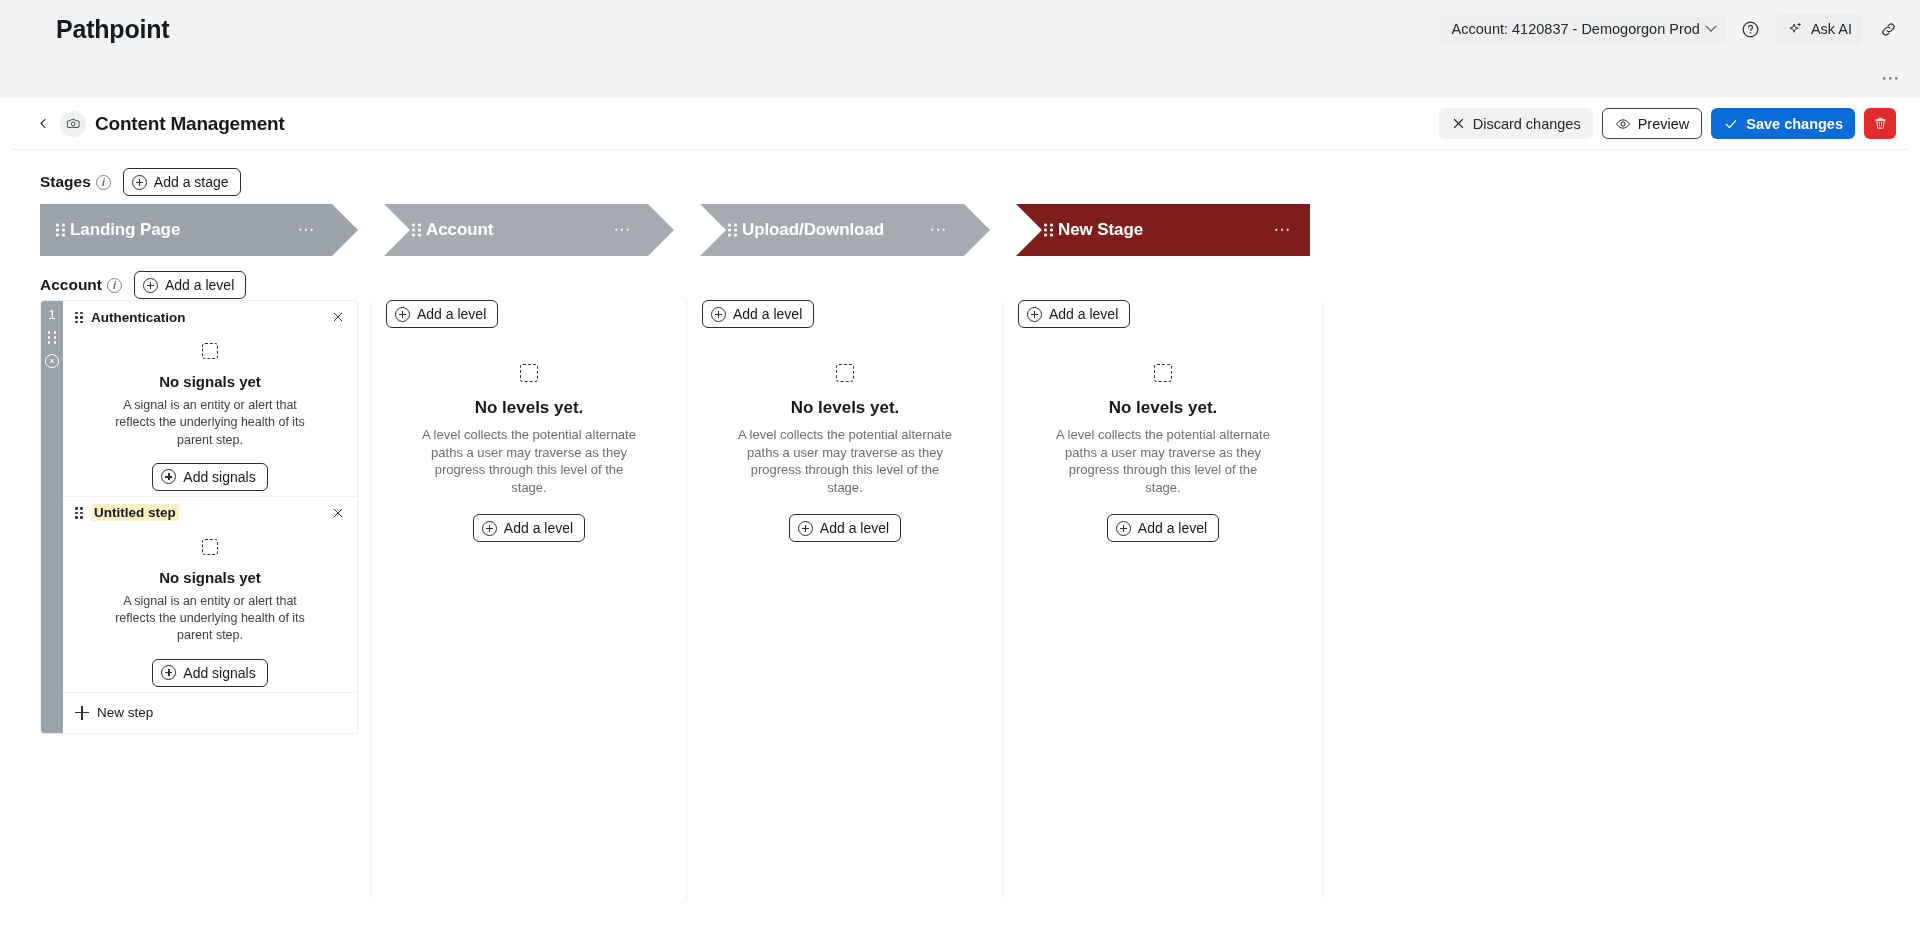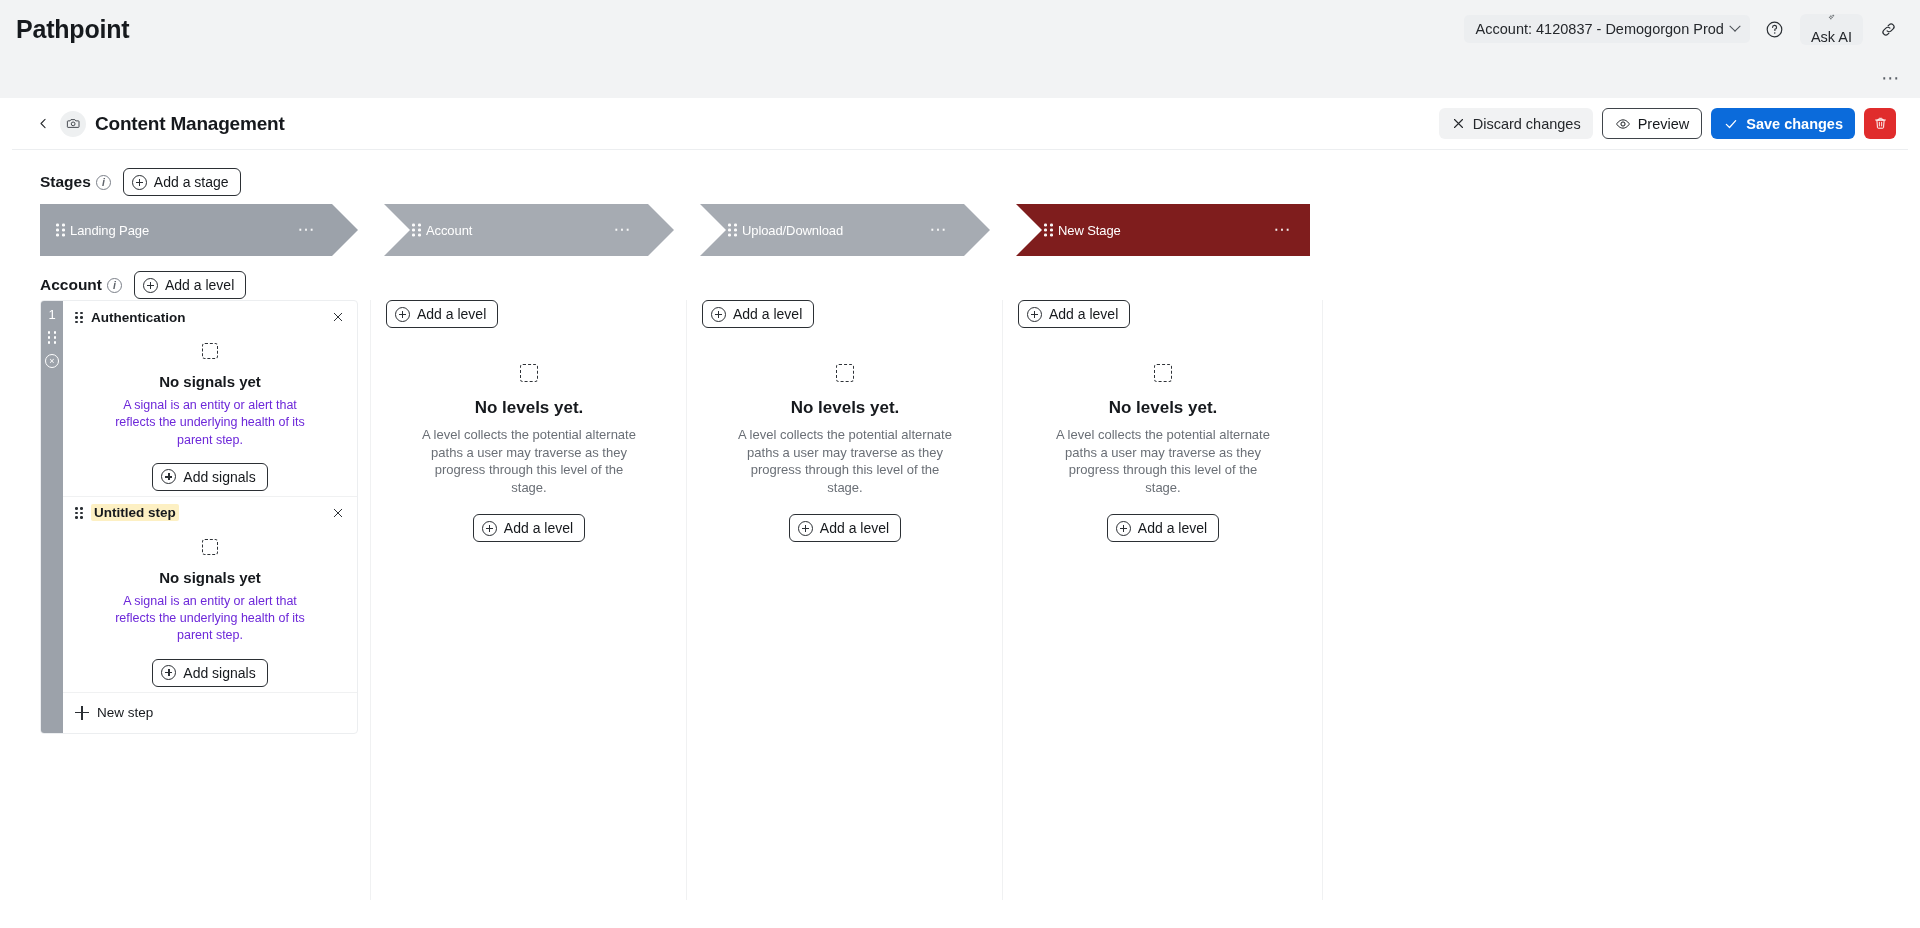--- a/index.html
+++ b/index.html
@@ -8,21 +8,21 @@
     background: #ffffff;
     font-family: "Liberation Sans", sans-serif;
     overflow: hidden;
     -webkit-font-smoothing: antialiased;
   }
 
   
   .appbar {
     position: absolute; top: 0; left: 0; width: 1920px; height: 58px;
     background: #f2f3f4;
-    display: flex; align-items: center;
+    display: flex; align-items: center; padding-left: 40px;
   }
   .brand {
     font-size: 25px; font-weight: 700; color: #16191d;
     letter-spacing: -0.2px; margin-left: 16px;
   }
   .appbar-right {
     margin-left: auto; display: flex; align-items: center; gap: 9px;
     padding-right: 16px;
   }
   .account-chip {
@@ -38,21 +38,21 @@
     transform: rotate(45deg) translate(-2px,-2px);
   }
   .icon-btn {
     width: 32px; height: 32px; border-radius: 6px;
     display: flex; align-items: center; justify-content: center;
     background: transparent;
   }
   .askai {
     background: #eceef0; border-radius: 6px; height: 31px;
     padding: 0 11px; display: flex; align-items: center; gap: 7px;
-    font-size: 14.5px; color: #25282c; font-weight: 400; flex-direction: column;
+    font-size: 14.5px; color: #25282c; font-weight: 400;
   }
   .subbar {
     position: absolute; top: 58px; left: 0; width: 1920px; height: 40px;
     background: #f2f3f4; display: flex; align-items: center;
     justify-content: flex-end; padding-right: 12px;
   }
   .dots-btn {
     width: 34px; height: 26px; border-radius: 5px;
     display: flex; align-items: center; justify-content: center;
     color: #5a5f66; font-size: 18px; letter-spacing: 1.5px; line-height: 4px;
@@ -128,21 +128,21 @@
   }
   .stage {
     position: absolute; top: 0; height: 52px;
     display: flex; align-items: center; color: #ffffff;
   }
   .stage-body {
     position: absolute; inset: 0;
     display: flex; align-items: center; padding-left: 30px;
   }
   .stage-label {
-    font-size: 13px; font-weight: 400; color: #ffffff; letter-spacing: -0.1px;
+    font-size: 17px; font-weight: 700; color: #ffffff; letter-spacing: -0.1px;
   }
   .grip {
     position: absolute; left: 16px; top: 50%; transform: translateY(-50%);
     width: 9px; height: 13px; opacity: .95;
   }
   .grip i {
     position: absolute; width: 2.6px; height: 2.6px; border-radius: 50%;
     background: #ffffff;
   }
   .stage-dots {
@@ -220,21 +220,21 @@
     margin-left: auto; width: 18px; height: 18px;
     display: flex; align-items: center; justify-content: center; color: #2b2f34;
   }
   .sig-empty { text-align: center; padding-top: 10px; }
   .sig-dash {
     width: 16px; height: 16px; margin: 0 auto 14px;
     border: 1.5px dashed #2d3136; border-radius: 3px;
   }
   .sig-title { font-size: 15px; font-weight: 700; color: #16191d; margin-bottom: 7px; }
   .sig-sub {
-    font-size: 12.5px; color: #6d28d9; line-height: 1.38; margin: 0 auto 14px;
+    font-size: 12.5px; color: #404040; line-height: 1.38; margin: 0 auto 14px;
     max-width: 200px;
   }
   .sig-empty .pill-btn { display: inline-flex; }
   .new-step {
     display: flex; align-items: center; gap: 8px;
     height: 40px; padding-left: 12px;
     font-size: 13.5px; color: #16191d;
   }
   .plus-plain { position: relative; width: 14px; height: 14px; flex: none; }
   .plus-plain::before, .plus-plain::after { content:""; position:absolute; background:#2b2f34; }

